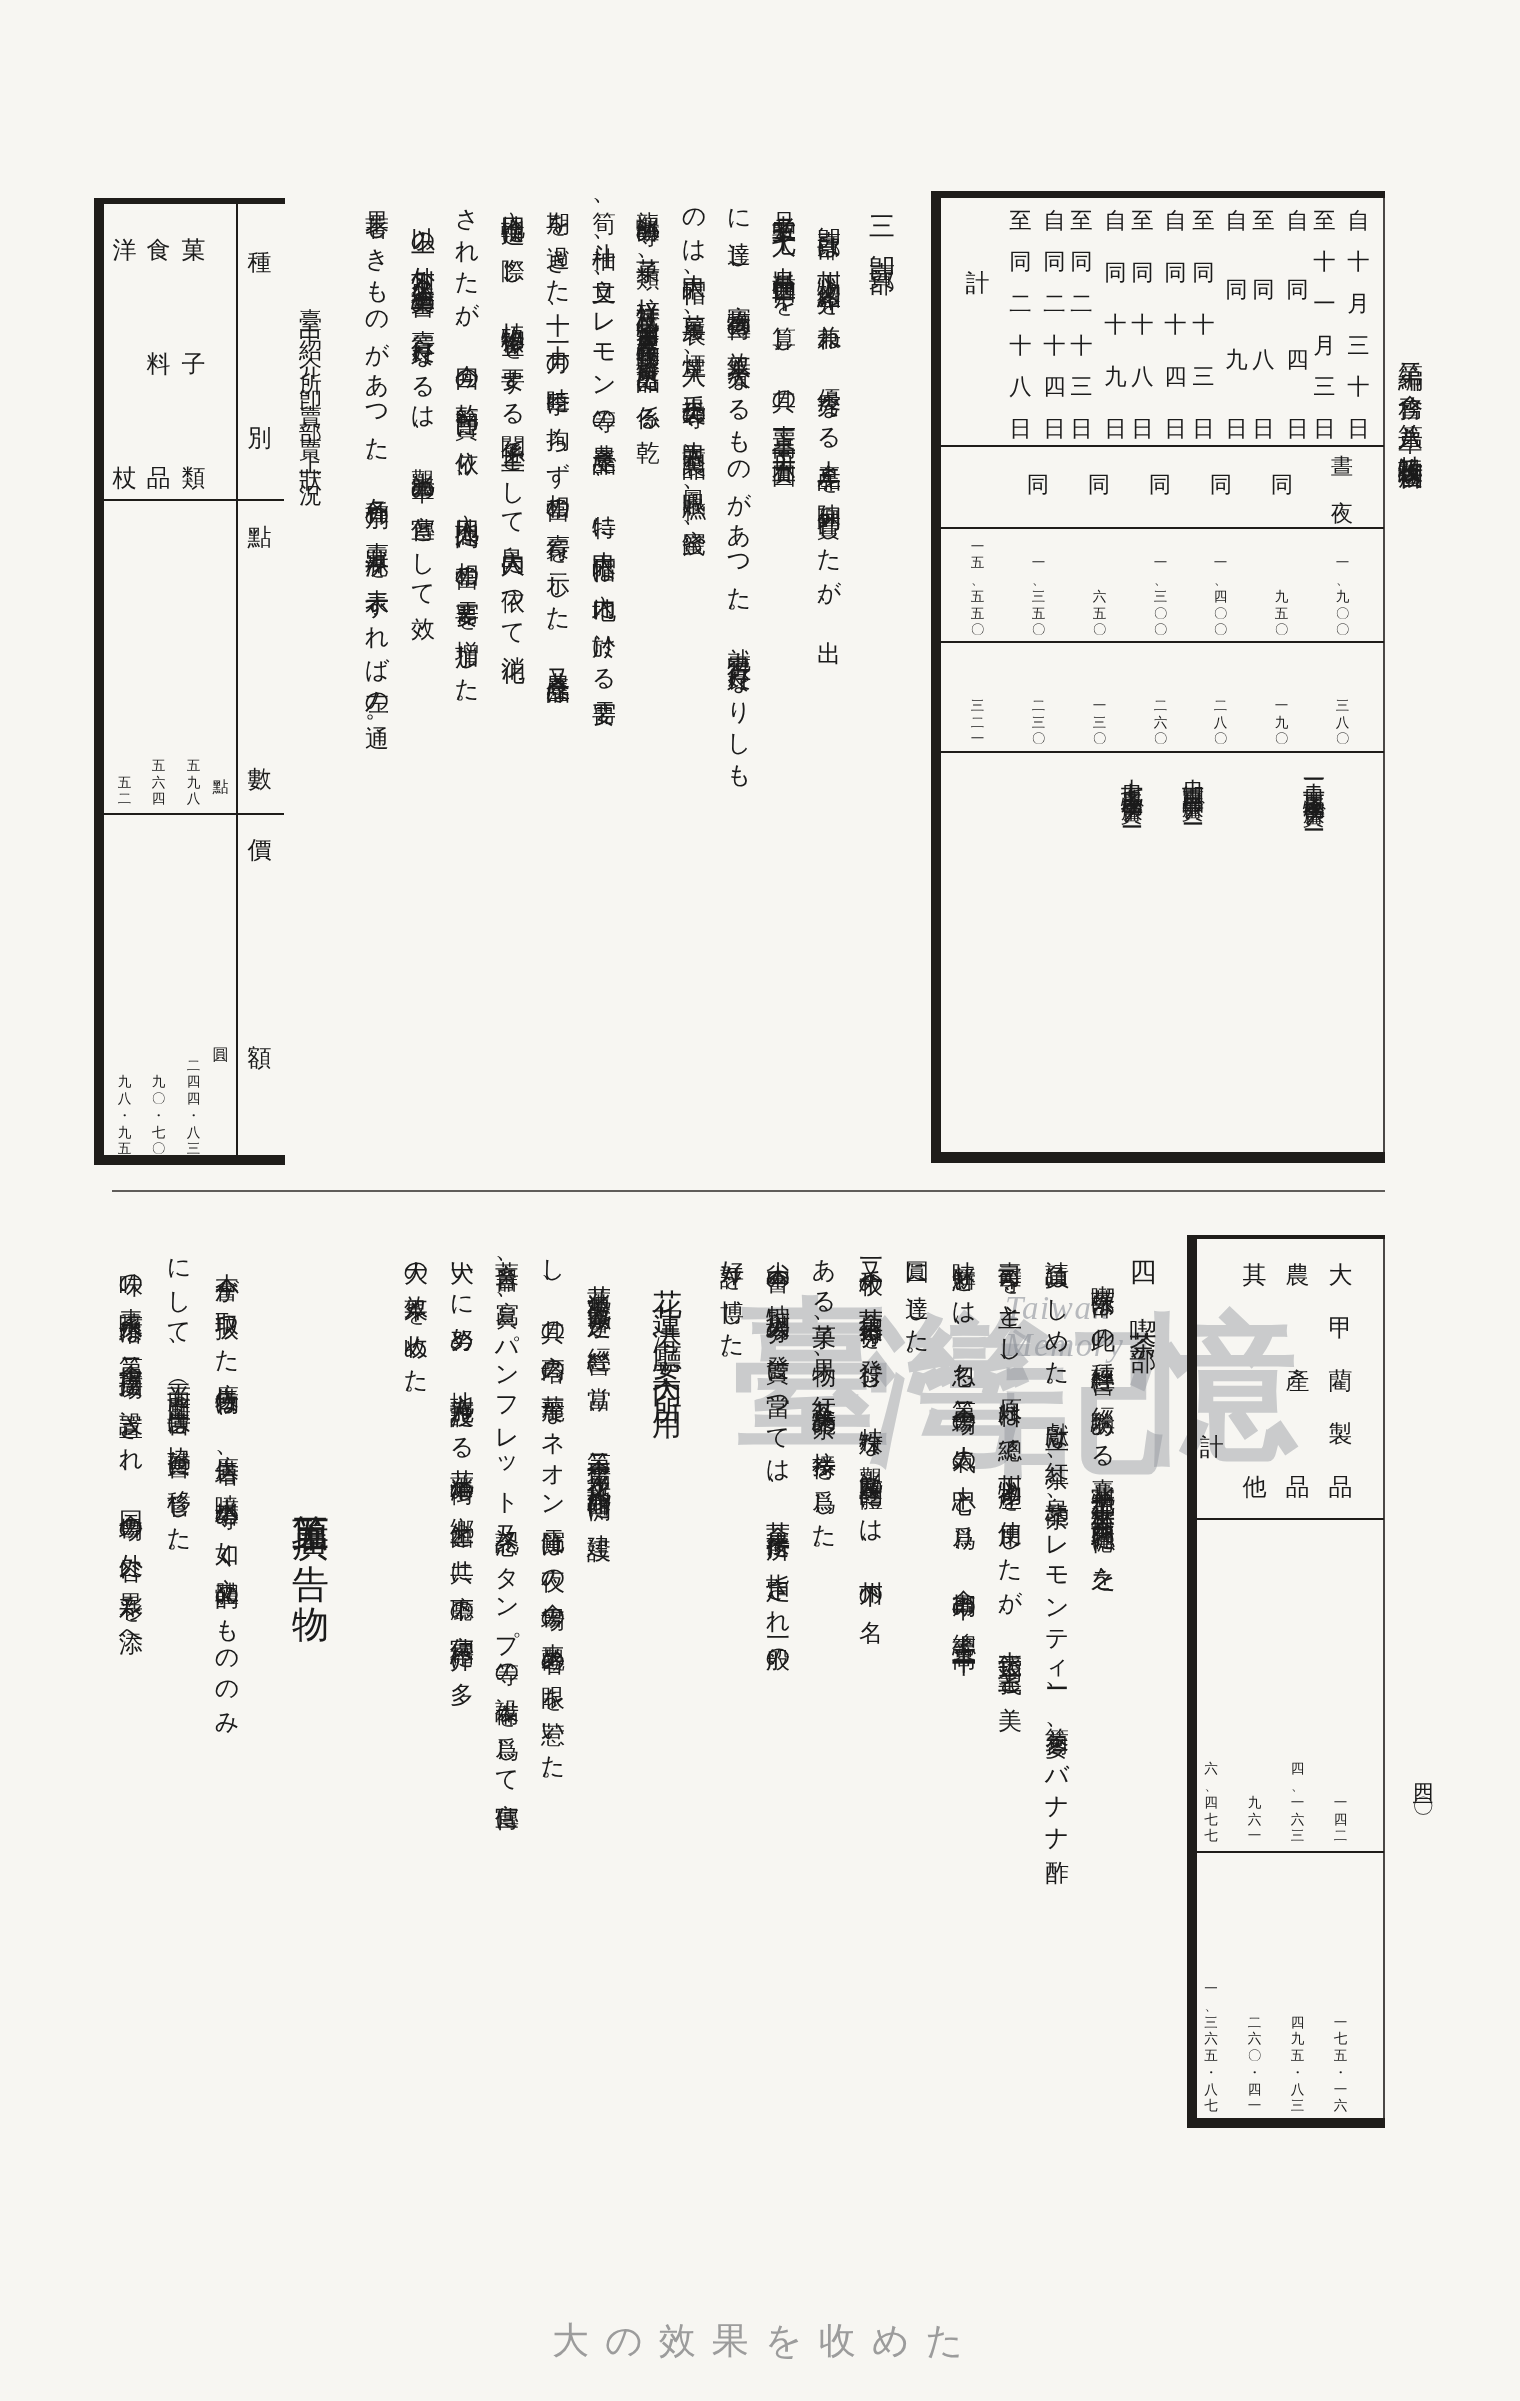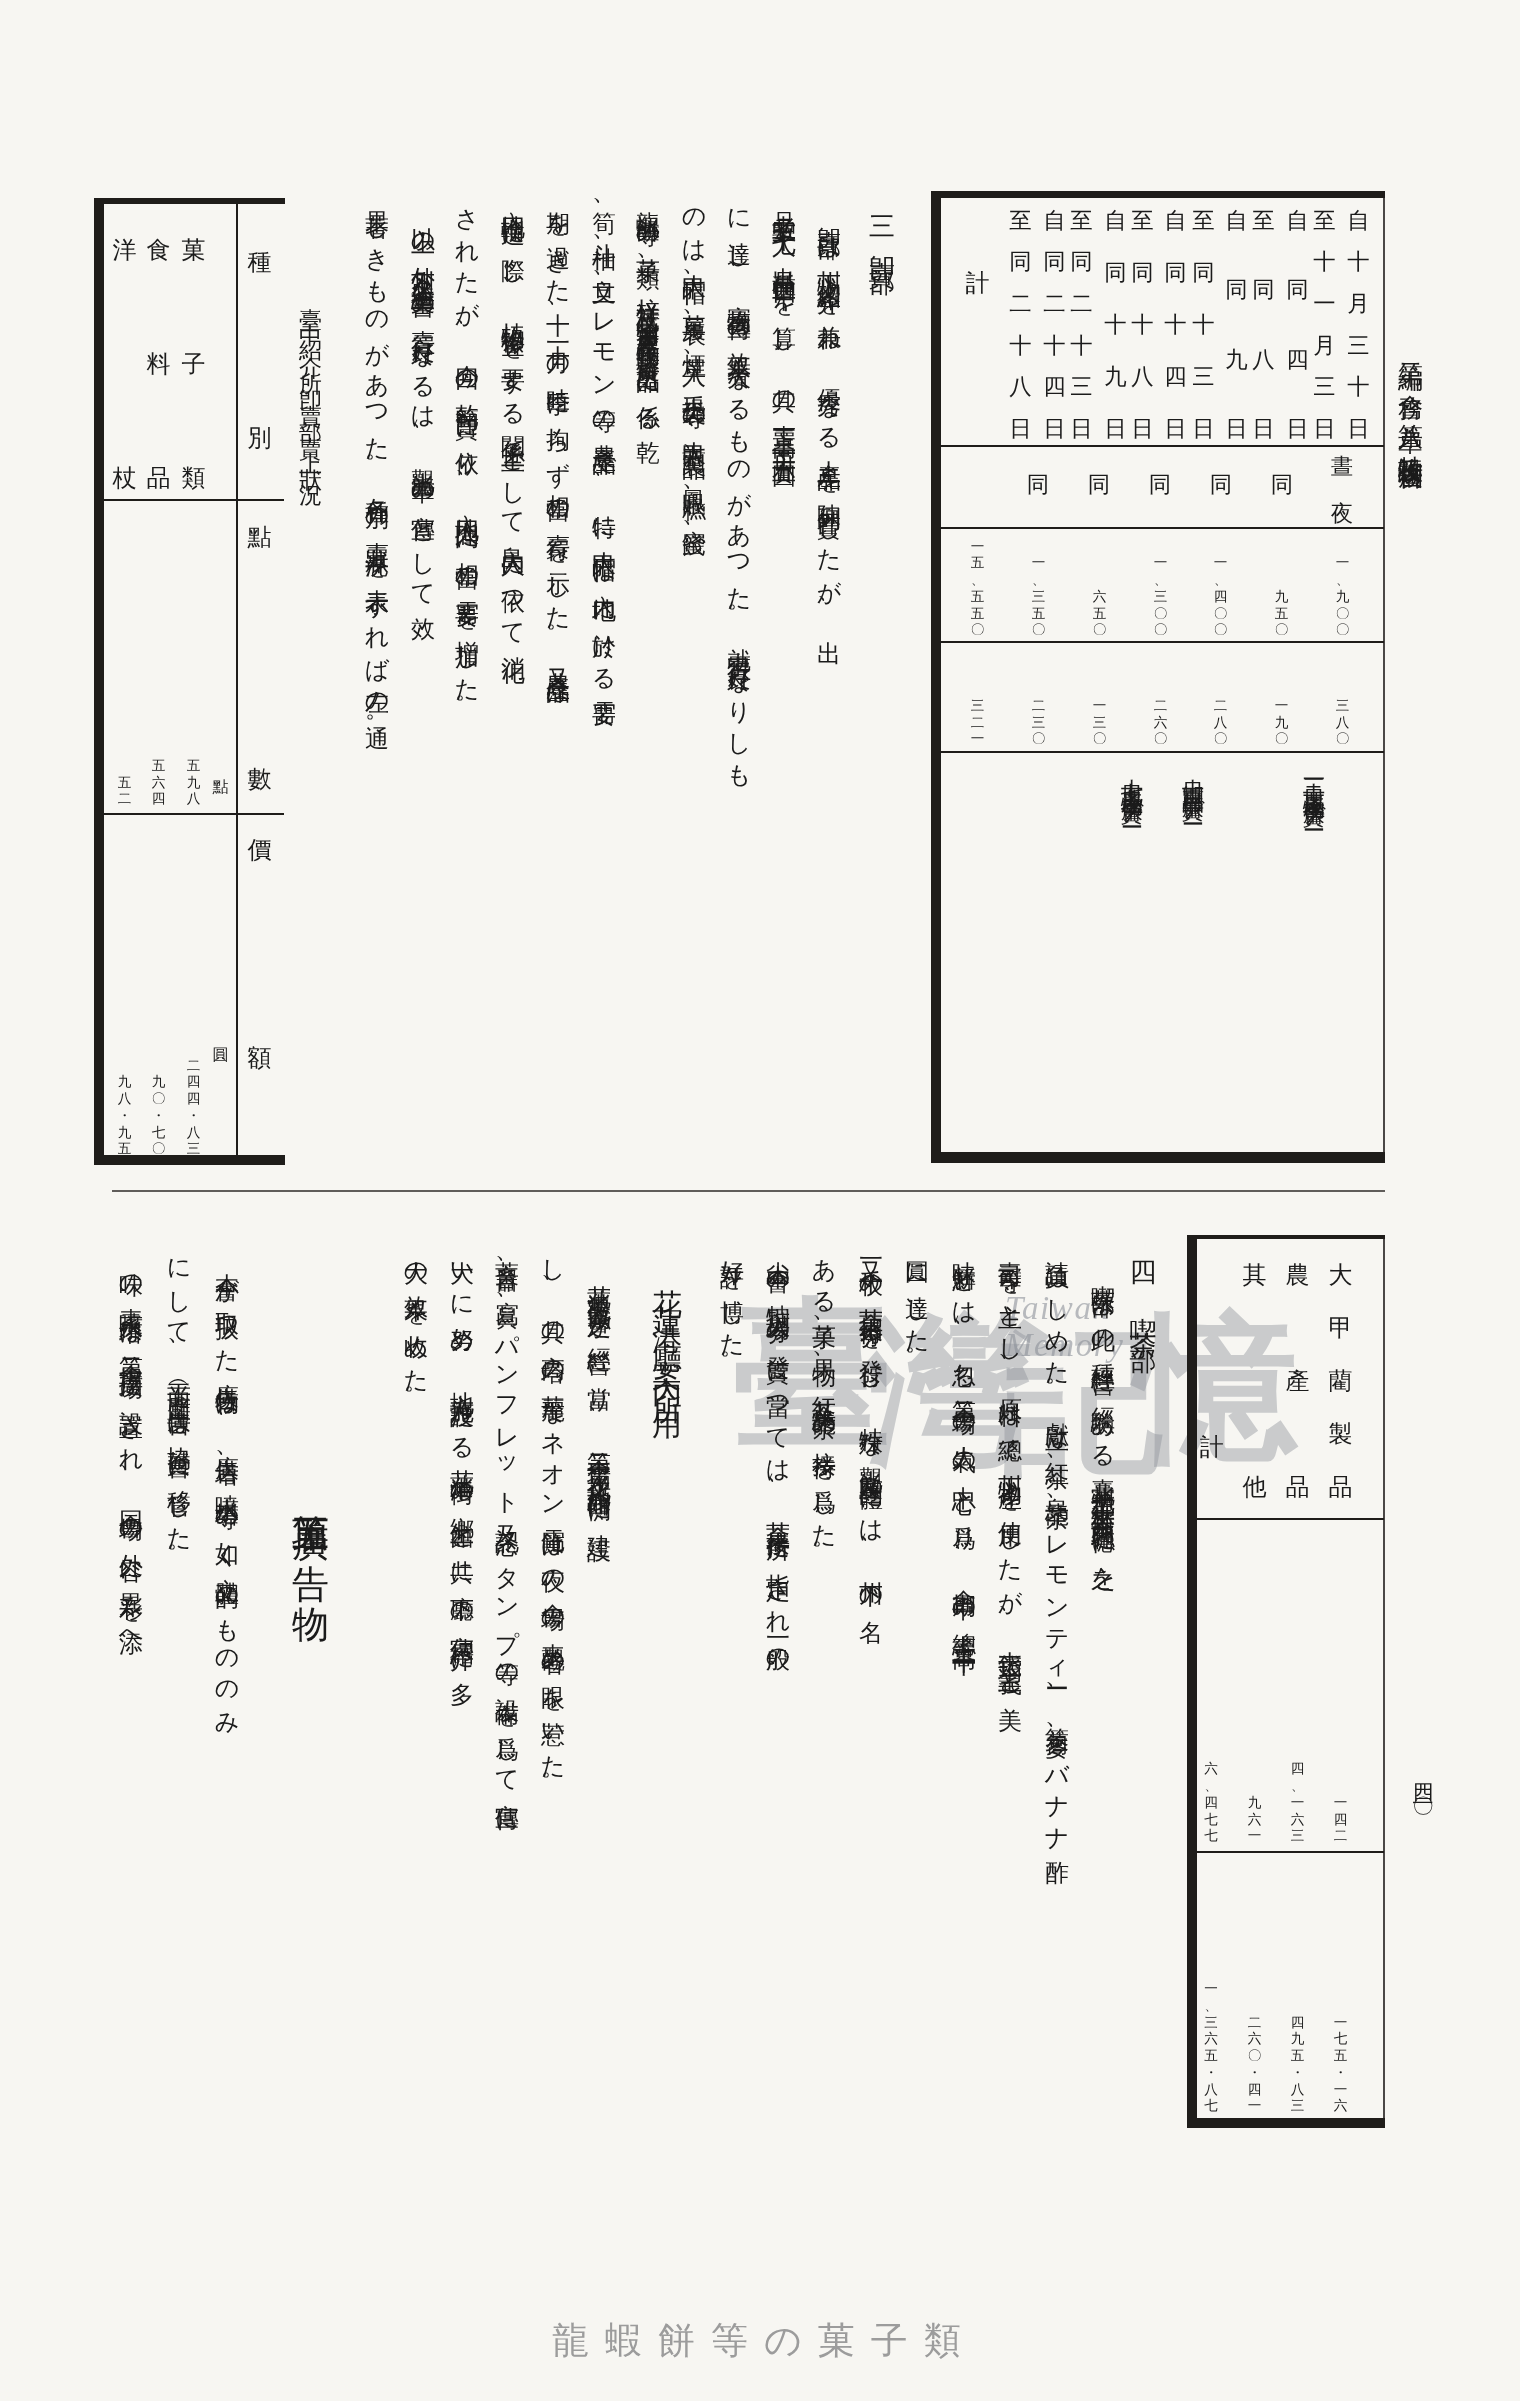--- a/index.html
+++ b/index.html
@@ -33,21 +33,21 @@
 
   <div class="abs line" style="left:112px;top:1190px;width:1273px;height:1.6px;opacity:.7;"></div>
 
   <div class="abs">
     <span class="abs v wm-char" style="left:736px;top:1162px;">臺</span>
     <span class="abs v wm-char" style="left:871px;top:1175px;">灣</span>
     <span class="abs v wm-char" style="left:1005px;top:1186px;">記</span>
     <span class="abs v wm-char" style="left:1140px;top:1173px;">憶</span>
     <span class="abs wm-latin" style="left:1005px;top:1290px;">Taiwan Memory</span>
   </div>
-  <div class="abs wm-footer" style="left:552px;top:2316px;">龍蝦餅等の菓子類</div>
+  <div class="abs wm-footer" style="left:552px;top:2316px;">大の效果を收めた</div>
 
   <div class="abs" id="trt" style="left:931px;top:191px;width:454px;height:972px;">
     <div class="abs line" style="left:0;top:0;width:454px;height:7.2px;"></div>
     <div class="abs line" style="left:0;top:0;width:10.4px;height:972px;"></div>
     <div class="abs line" style="left:452px;top:0;width:1.6px;height:972px;opacity:.8;"></div>
     <div class="abs line" style="left:0;top:961px;width:454px;height:11.2px;"></div>
     <div class="abs line" style="left:10.4px;top:254px;width:443px;height:2.4px;"></div>
     <div class="abs line" style="left:10.4px;top:336px;width:443px;height:2.4px;"></div>
     <div class="abs line" style="left:10.4px;top:450px;width:443px;height:2.4px;"></div>
     <div class="abs line" style="left:10.4px;top:560px;width:443px;height:2.4px;"></div>

